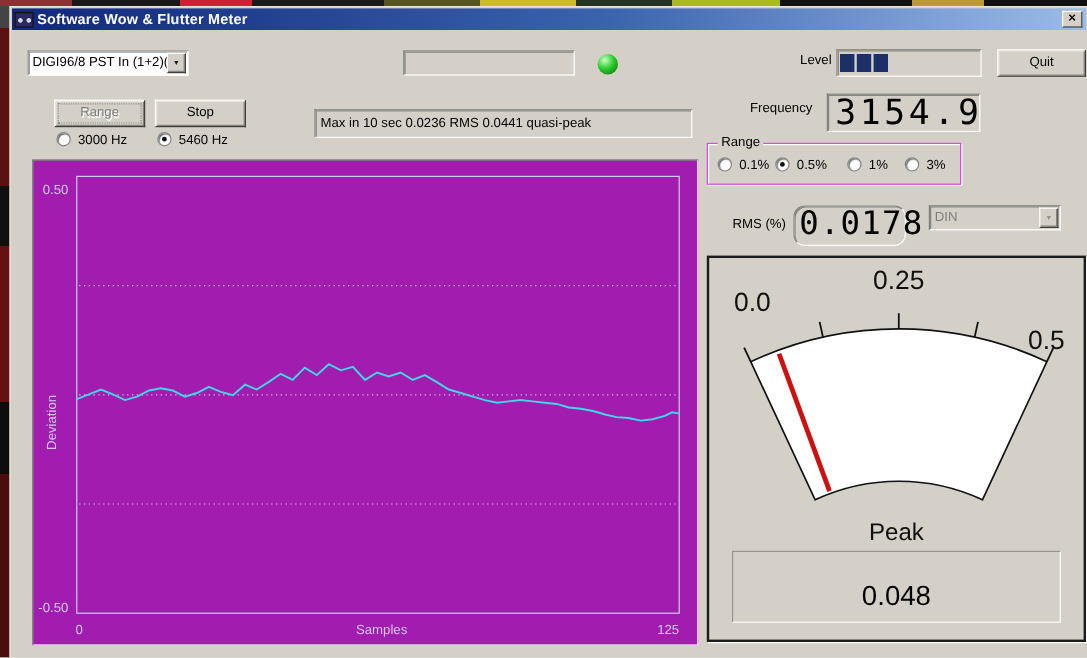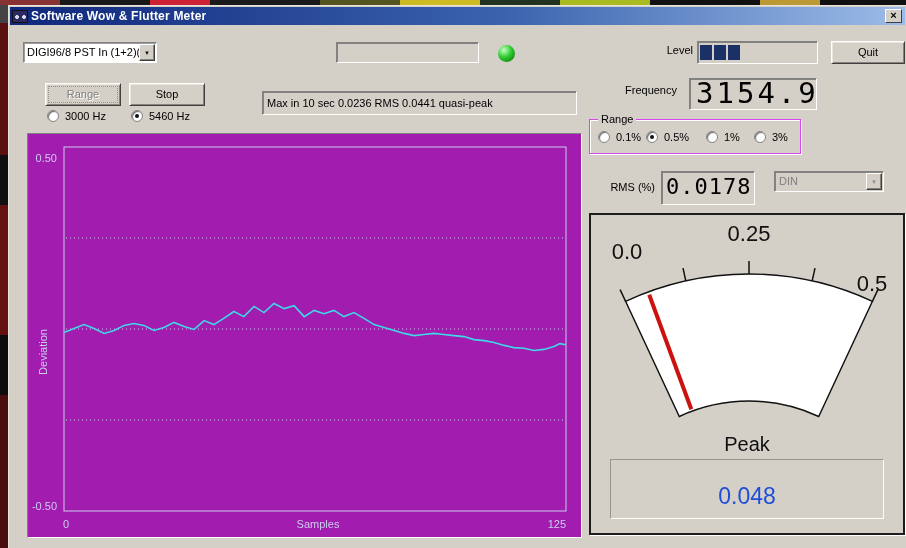--- a/index.html
+++ b/index.html
@@ -60,21 +60,21 @@
   
   #freq-label { position:absolute; left:600px; top:78px; width:68px; text-align:right; }
   #freq-display { left:680px; top:72px; width:128px; height:32px; font-family:"DejaVu Sans Mono", monospace;
     font-size:29px; letter-spacing:3px; line-height:29px; padding-left:6px; }
   #range-group { position:absolute; left:580px; top:113px; width:212px; height:35px;
     border:1px solid #d946ef; box-shadow:inset 1px 1px 0 #fff, 1px 1px 0 #fff; }
   #range-group legend, #range-label { position:absolute; left:8px; top:-7px; background:#d4d0c8; padding:0 3px; }
   .range-opt { position:absolute; top:11px; white-space:nowrap; }
   #rms-label { position:absolute; left:584px; top:175px; width:62px; text-align:right; }
   #rms-display { left:652px; top:165px; width:94px; height:34px; font-family:"DejaVu Sans Mono", monospace;
-    font-size:22px; letter-spacing:1px; line-height:30px; padding-left:4px; }
+    font-size:27px; letter-spacing:1px; line-height:30px; padding-left:4px;border-radius:10px; }
   #din-combo { left:765px; top:165px; width:110px; height:21px; color:#808080; }
   #din-combo .val { position:absolute; left:4px; top:3px; }
   #din-combo .combo-arrow { color:#909090; }
 
   
   #chart-panel { position:absolute; left:18px; top:127px; width:555px; height:405px; background:#a21caf;
     border:1px solid; border-color:#808080 #fff #fff #808080; }
   #chart-panel svg { position:absolute; left:0; top:0; }
   #chart-panel text { font-family:"Liberation Sans", sans-serif; font-size:11px; fill:#ccccee; }
 
@@ -82,21 +82,21 @@
   #meter-panel { position:absolute; left:580px; top:207px; width:316px; height:322px; background:#d4d0c8;
     border:2px solid #1c1c1c; box-shadow:1px 1px 0 #fff; }
   #meter-panel svg { position:absolute; left:0; top:0; }
   .scale-label { position:absolute; font-size:22px; color:#101010; }
   #scale-0 { left:14px; top:24px; width:44px; text-align:center; }
   #scale-mid { left:126px; top:6px; width:64px; text-align:center; }
   #scale-max { left:258px; top:24px; width:46px; text-align:center;margin-top:32px; }
   #peak-label { position:absolute; left:0; top:218px; width:100%; text-align:center; font-size:20px; color:#101010; }
   #peak-box { position:absolute; left:19px; top:244px; width:274px; height:60px; border:1px solid;
     border-color:#98948a #fdfdfb #fdfdfb #98948a; display:flex; align-items:flex-end; justify-content:center; }
-  #peak-value { font-size:23px; color:#1d4ed8; padding-bottom:8px; }
+  #peak-value { font-size:23px; color:#000000; padding-bottom:8px; }
 </style>
 </head>
 <body>
 
 <div id="screen">
   <div id="desktop-top"></div>
   <div id="desktop-left"></div>
 
   <div id="window">
 

